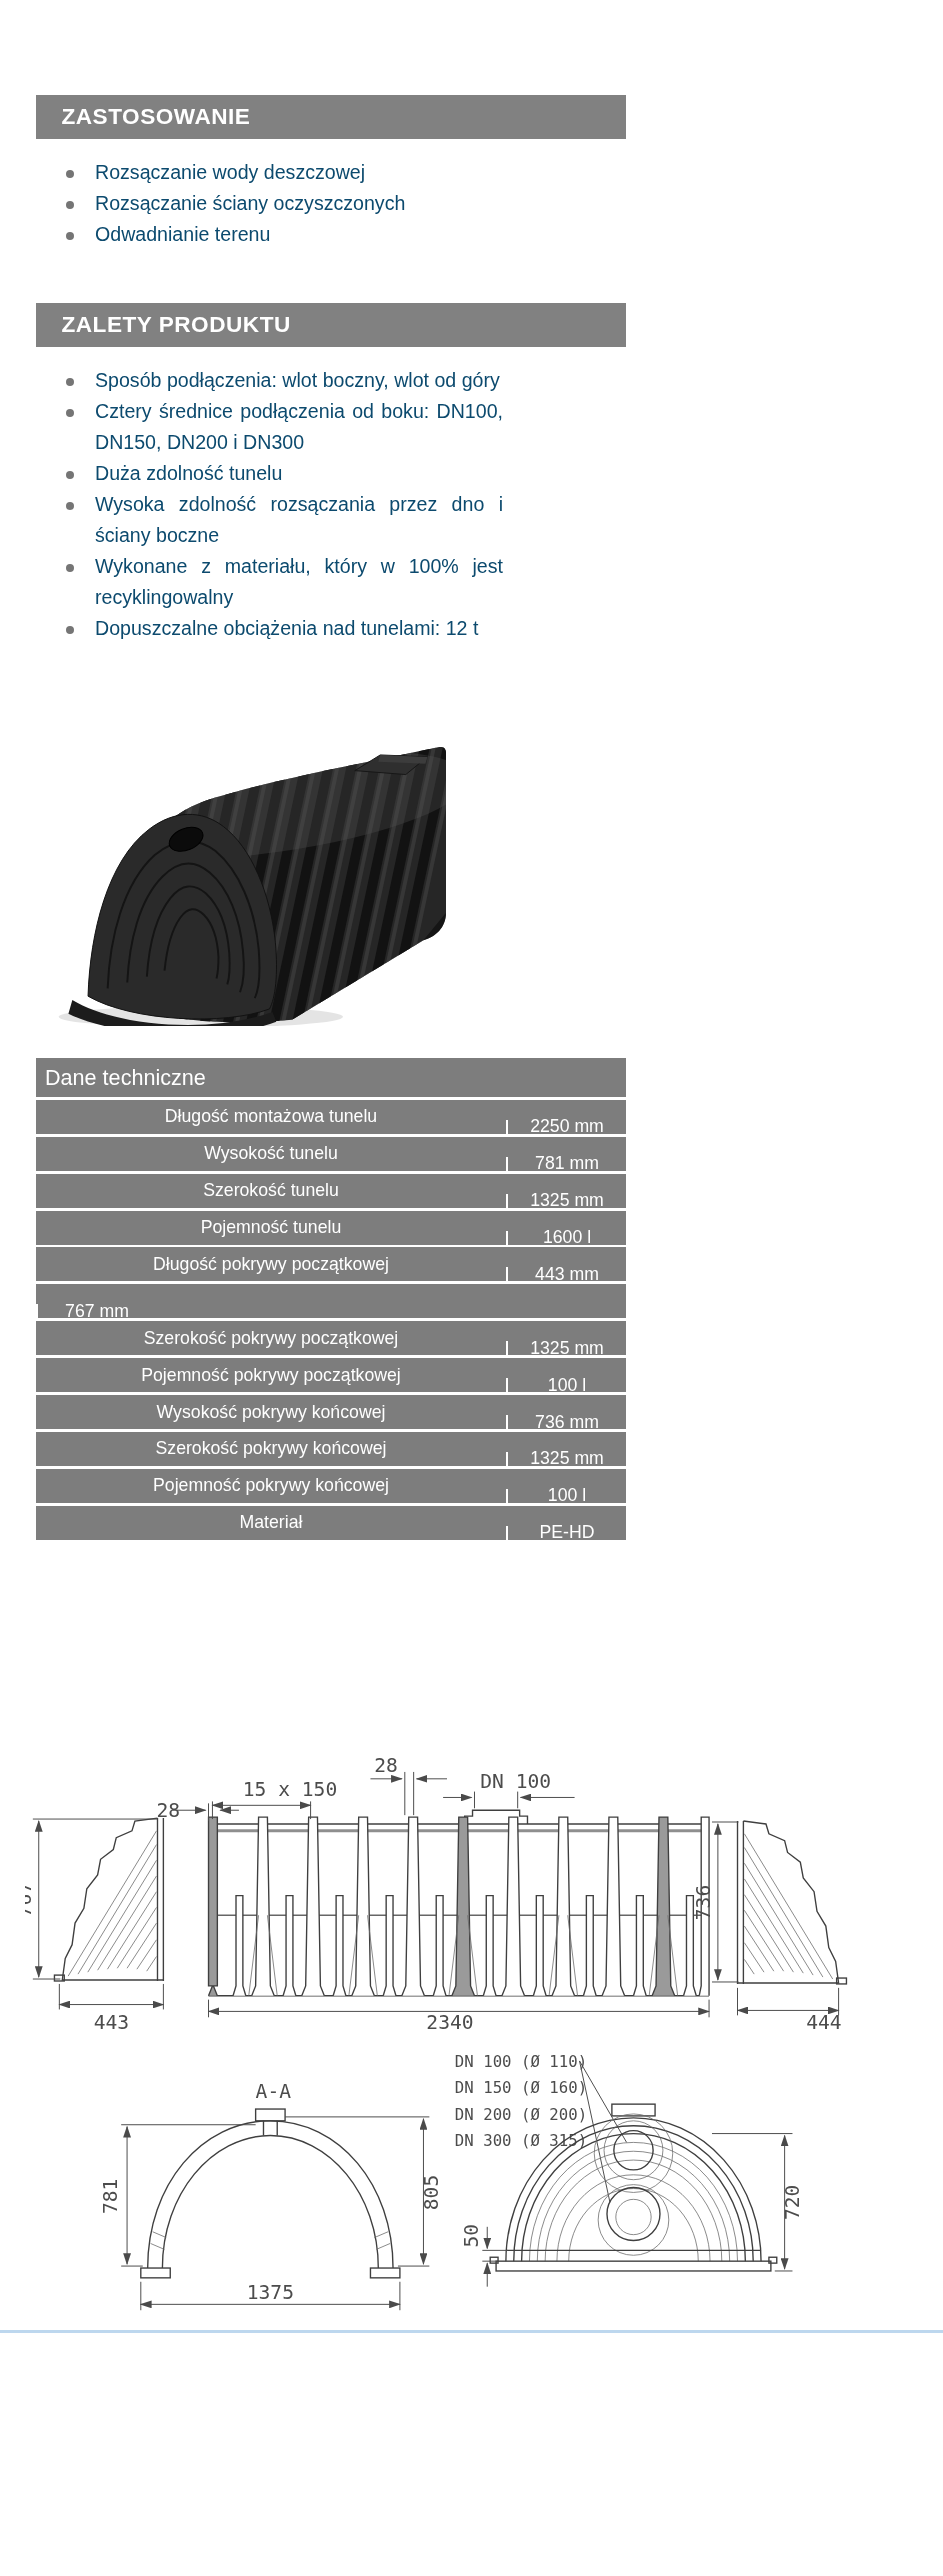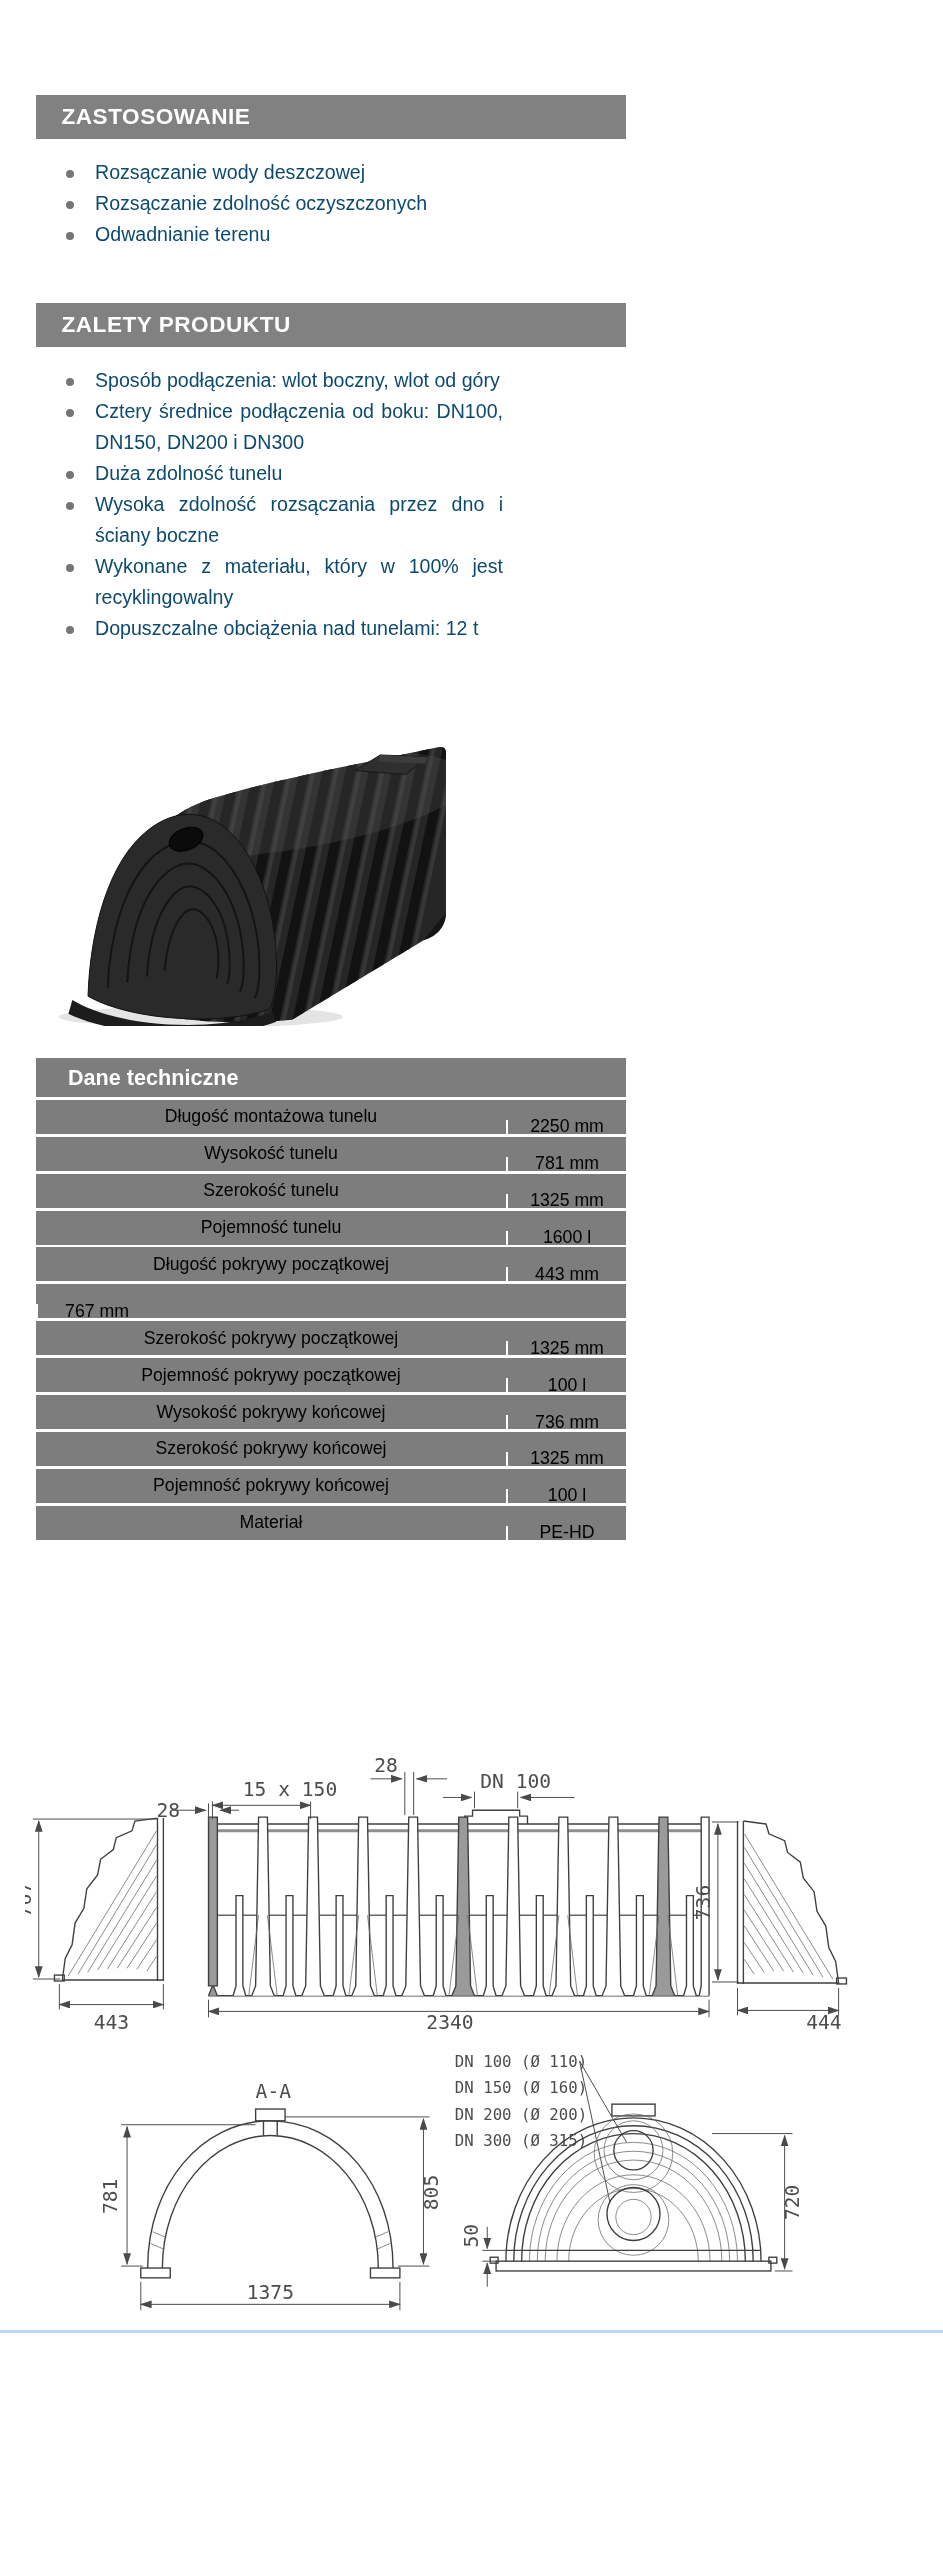--- a/index.html
+++ b/index.html
@@ -12,23 +12,23 @@
 
   ul.blist{position:absolute;left:63px;width:440px;margin:0;padding:0;list-style:none;}
   ul.blist li{position:relative;padding-left:32px;color:#0c4a6e;font-size:19.6px;
       line-height:31px;text-align:justify;}
   ul.blist li::before{content:"";position:absolute;left:2.9px;top:12.8px;width:7.9px;height:7.9px;
       border-radius:50%;background:#757575;}
 
   #photo{position:absolute;left:39px;top:731px;width:407px;height:295px;}
 
   #ttable{position:absolute;left:36px;top:1058px;width:590px;}
-  .thead{height:39px;background:#7d7d7d;color:#fff;font-weight:bold;font-size:21.6px;
-         line-height:39px;padding-left:32px;box-sizing:border-box;}
-  .trow{display:flex;height:34px;margin-top:2.9px;background:#7d7d7d;color:#000000;font-size:17.7px;}
+  .thead{height:39px;background:#7d7d7d;color:#fff;font-weight:normal;font-size:21.6px;
+         line-height:39px;padding-left:9px;box-sizing:border-box;}
+  .trow{display:flex;height:34px;margin-top:2.9px;background:#7d7d7d;color:#ffffff;font-size:17.7px;}
   .trow .lab{flex:1;display:flex;align-items:center;justify-content:center;text-align:center;}
   .trow .val{width:118px;border-left:2.9px solid #ffffff;display:flex;align-items:center;
              justify-content:center;margin-top:20px;}
 
   .draw{position:absolute;left:24.5px;width:898px;}
   #draw1{top:1713px;height:324px;}
   #draw2{top:2047px;height:287px;}
   .dimtxt{font-family:"DejaVu Sans Mono",monospace;fill:#4c4c4c;font-size:20px;}
   .dntxt{font-family:"DejaVu Sans Mono",monospace;fill:#4c4c4c;font-size:16px;}
   .dline{stroke:#4a4a4a;stroke-width:1;fill:none;}
@@ -38,21 +38,21 @@
   #bluerule{position:absolute;left:0;top:2330px;width:943px;height:2.9px;background:#bdd7ee;}
 </style>
 </head>
 <body>
 
 <div id="page">
 
   <div class="bar" style="top:95px">ZASTOSOWANIE</div>
   <ul class="blist" style="top:157px">
     <li>Rozsączanie wody deszczowej</li>
-    <li>Rozsączanie zdolność oczyszczonych</li>
+    <li>Rozsączanie ściany oczyszczonych</li>
     <li>Odwadnianie terenu</li>
   </ul>
 
   <div class="bar" style="top:303px">ZALETY PRODUKTU</div>
   <ul class="blist" style="top:365px">
     <li>Sposób podłączenia: wlot boczny, wlot od góry</li>
     <li>Cztery średnice podłączenia od boku: DN100, DN150, DN200 i DN300</li>
     <li>Duża zdolność tunelu</li>
     <li>Wysoka zdolność rozsączania przez dno i ściany boczne</li>
     <li>Wykonane z materiału, który w 100% jest recyklingowalny</li>

